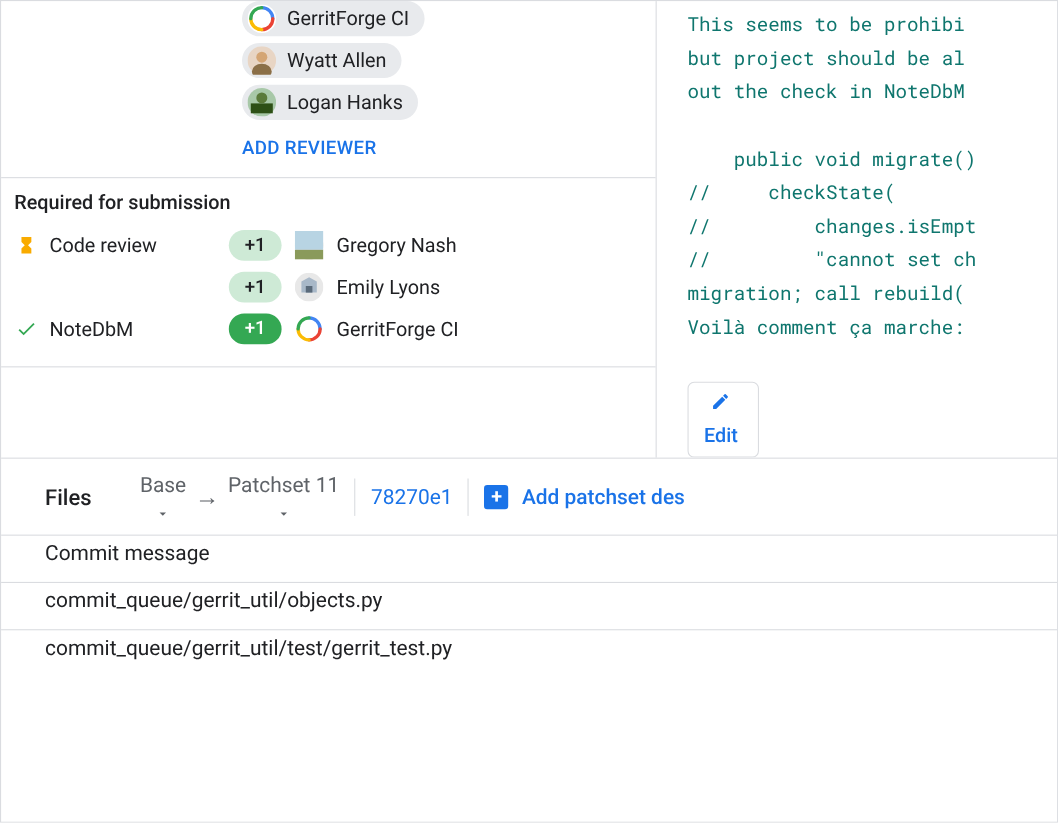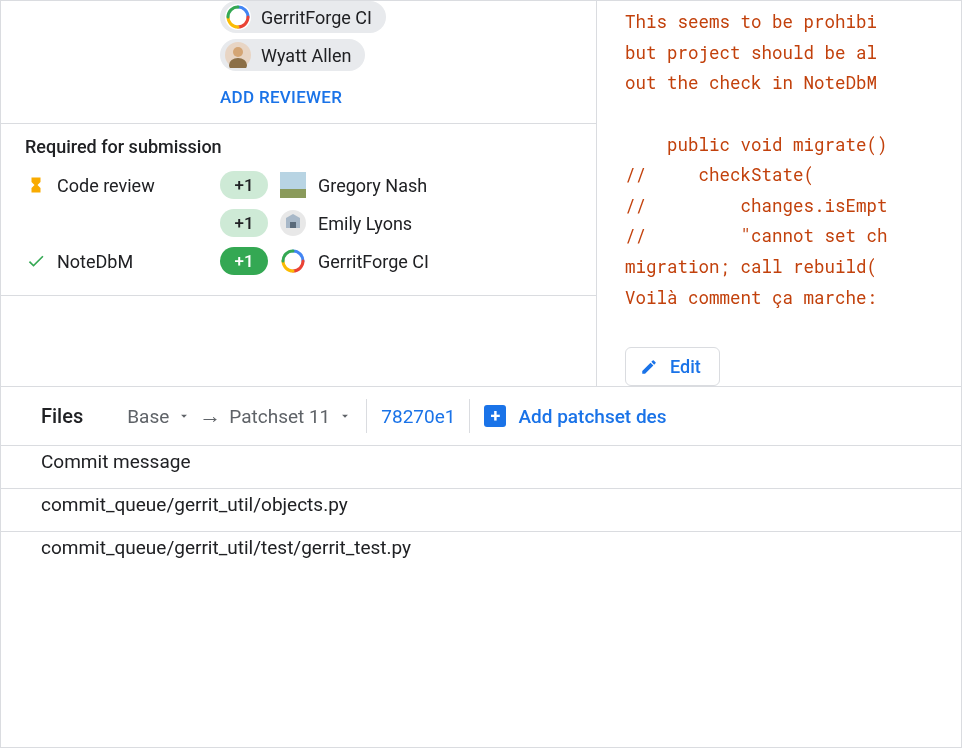--- a/index.html
+++ b/index.html
@@ -83,21 +83,21 @@
     font-size: 17px;
     font-weight: 500;
     letter-spacing: 0.3px;
     cursor: pointer;
     padding: 4px 0;
   }
   .section-divider {
     border-top: 1px solid #dadce0;
   }
   .submission-block {
-    padding: 12px 24px 10px 24px;
+    padding: 12px 24px 10px 12px;
   }
   .sub-header {
     font-size: 18px;
     font-weight: 500;
     color: #202124;
     margin-bottom: 14px;
   }
   .req-row {
     display: flex;
     align-items: center;
@@ -147,58 +147,60 @@
     align-items: center;
     justify-content: space-between;
     padding: 12px 20px 12px 24px;
     font-size: 18px;
     color: #202124;
     cursor: pointer;
   }
   .commit-msg {
     font-family: 'Roboto Mono', 'Menlo', monospace;
     font-size: 17.5px;
-    color: #c2410c;
+    color: #0f766e;
     line-height: 1.75;
     white-space: pre;
     padding-top: 6px;
   }
   .edit-btn {
     margin-top: 34px;
     display: inline-flex;
     align-items: center;
     gap: 12px;
     border: 1px solid #dadce0;
     border-radius: 6px;
     padding: 8px 18px 8px 14px;
     color: #1a73e8;
     font-size: 18px;
     font-weight: 500;
     cursor: pointer;
     background: #fff;
+    flex-direction: column;
   }
   .files-bar {
     display: flex;
     align-items: center;
     padding: 12px 0 12px 40px;
     gap: 4px;
     border-top: 1px solid #dadce0;
   }
   .files-title {
     font-size: 20px;
     font-weight: 500;
     margin-right: 40px;
   }
   .dropdown {
     display: inline-flex;
     align-items: center;
     gap: 8px;
     color: #5f6368;
     font-size: 19px;
     cursor: pointer;
+    flex-direction: column;
   }
   .arrow-right {
     color: #5f6368;
     font-size: 22px;
     margin: 0 4px;
   }
   .vdivider {
     width: 1px;
     height: 34px;
     background: #dadce0;
@@ -269,20 +271,30 @@
               </div>
               <div class="chip">
                 <span class="avatar">
                   <svg width="26" height="26" viewBox="0 0 26 26">
                     <circle cx="13" cy="13" r="13" fill="#e8d5c4"></circle>
                     <circle cx="13" cy="10" r="5" fill="#d4a574"></circle>
                     <ellipse cx="13" cy="23" rx="9" ry="7" fill="#8b6f47"></ellipse>
                   </svg>
                 </span>
                 <span class="chip-name">Wyatt Allen</span>
+              </div>
+              <div class="chip">
+                <span class="avatar">
+                  <svg width="26" height="26" viewBox="0 0 26 26">
+                    <circle cx="13" cy="13" r="13" fill="#a8c8a8"></circle>
+                    <rect x="3" y="14" width="20" height="9" fill="#2d5016"></rect>
+                    <circle cx="13" cy="9" r="5" fill="#5a7a3a"></circle>
+                  </svg>
+                </span>
+                <span class="chip-name">Logan Hanks</span>
               </div>
               <span class="add-link" style="margin-top: 6px;">ADD REVIEWER</span>
             </div>
         </div>
       </div>
 
       <div class="section-divider"></div>
       <div class="submission-block">
         <div class="sub-header">Required for submission</div>
         <div id="req-list">

